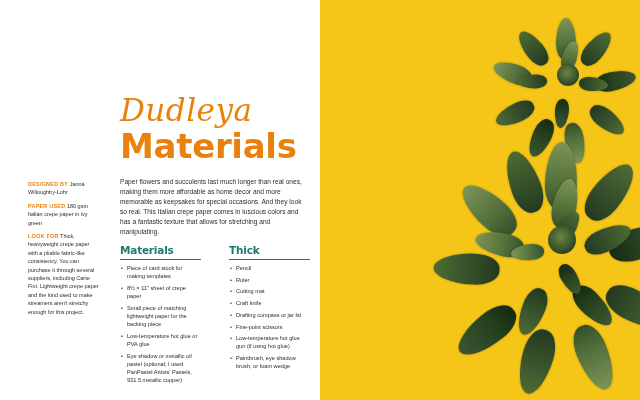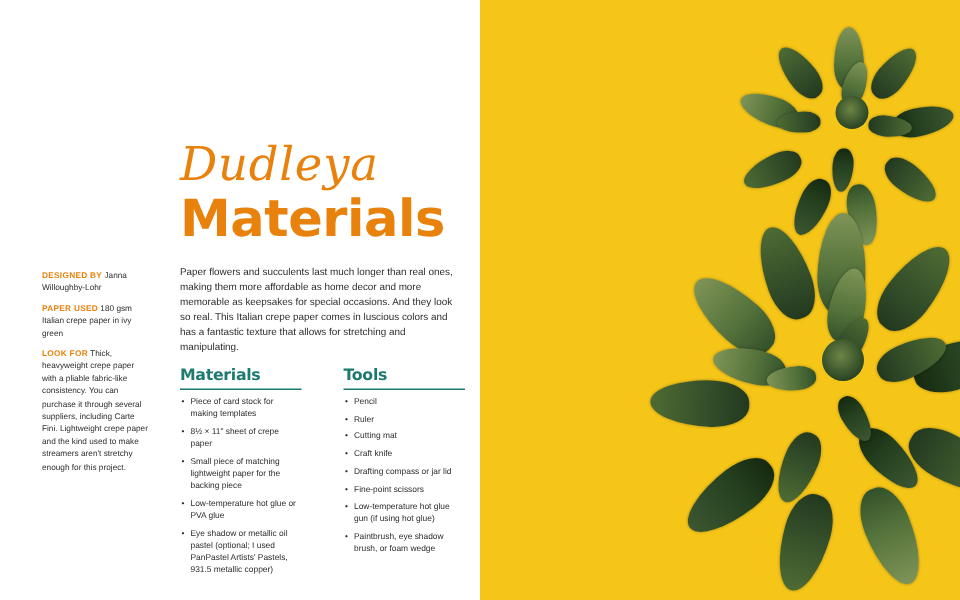--- a/index.html
+++ b/index.html
@@ -215,21 +215,21 @@
         <div class="rule"></div>
         <ul>
           <li>Piece of card stock for making templates</li>
           <li>8½ × 11" sheet of crepe paper</li>
           <li>Small piece of matching lightweight paper for the backing piece</li>
           <li>Low-temperature hot glue or PVA glue</li>
           <li>Eye shadow or metallic oil pastel (optional; I used PanPastel Artists' Pastels, 931.5 metallic copper)</li>
         </ul>
       </div>
       <div class="col">
-        <h3>Tools</h3>
+        <h3>Thick</h3>
         <div class="rule"></div>
         <ul>
           <li>Pencil</li>
           <li>Ruler</li>
           <li>Cutting mat</li>
           <li>Craft knife</li>
           <li>Drafting compass or jar lid</li>
           <li>Fine-point scissors</li>
           <li>Low-temperature hot glue gun (if using hot glue)</li>
           <li>Paintbrush, eye shadow brush, or foam wedge</li>

